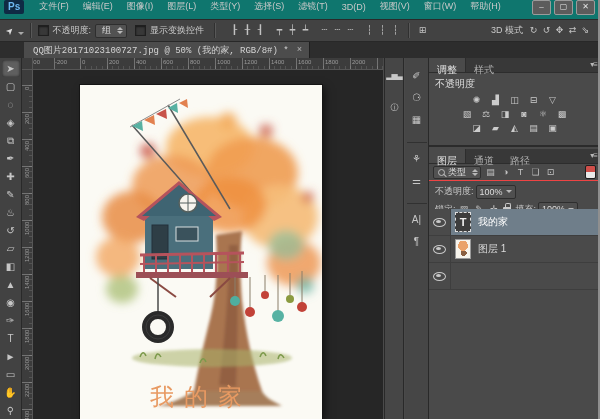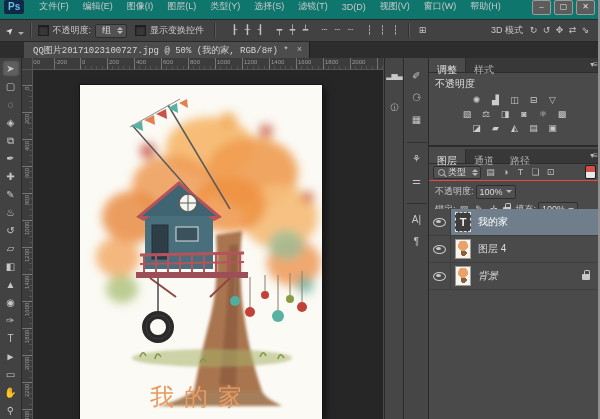--- a/index.html
+++ b/index.html
@@ -455,33 +455,27 @@
 
             </span>
           </div>
           <div class="layer-row">
             <span class="eyecell">
               <span class="eye"></span>
             </span>
             <span class="rowbody">
 
               <span class="thumb ithumb show"></span>
-              <span class="lname">图层 4</span>
+              <span class="lname">图层 1</span>
 
             </span>
           </div>
           <div class="layer-row">
             <span class="eyecell">
               <span class="eye"></span>
             </span>
-            <span class="rowbody">
-
-              <span class="thumb ithumb show"></span>
-              <span class="lname italic">背景</span>
-              <span class="rowlock padlock show"></span>
-            </span>
           </div>
         </div>
     </div>
   </div>
 
   <div class="win-edge"></div>
 </div>
 
 </body></html>

